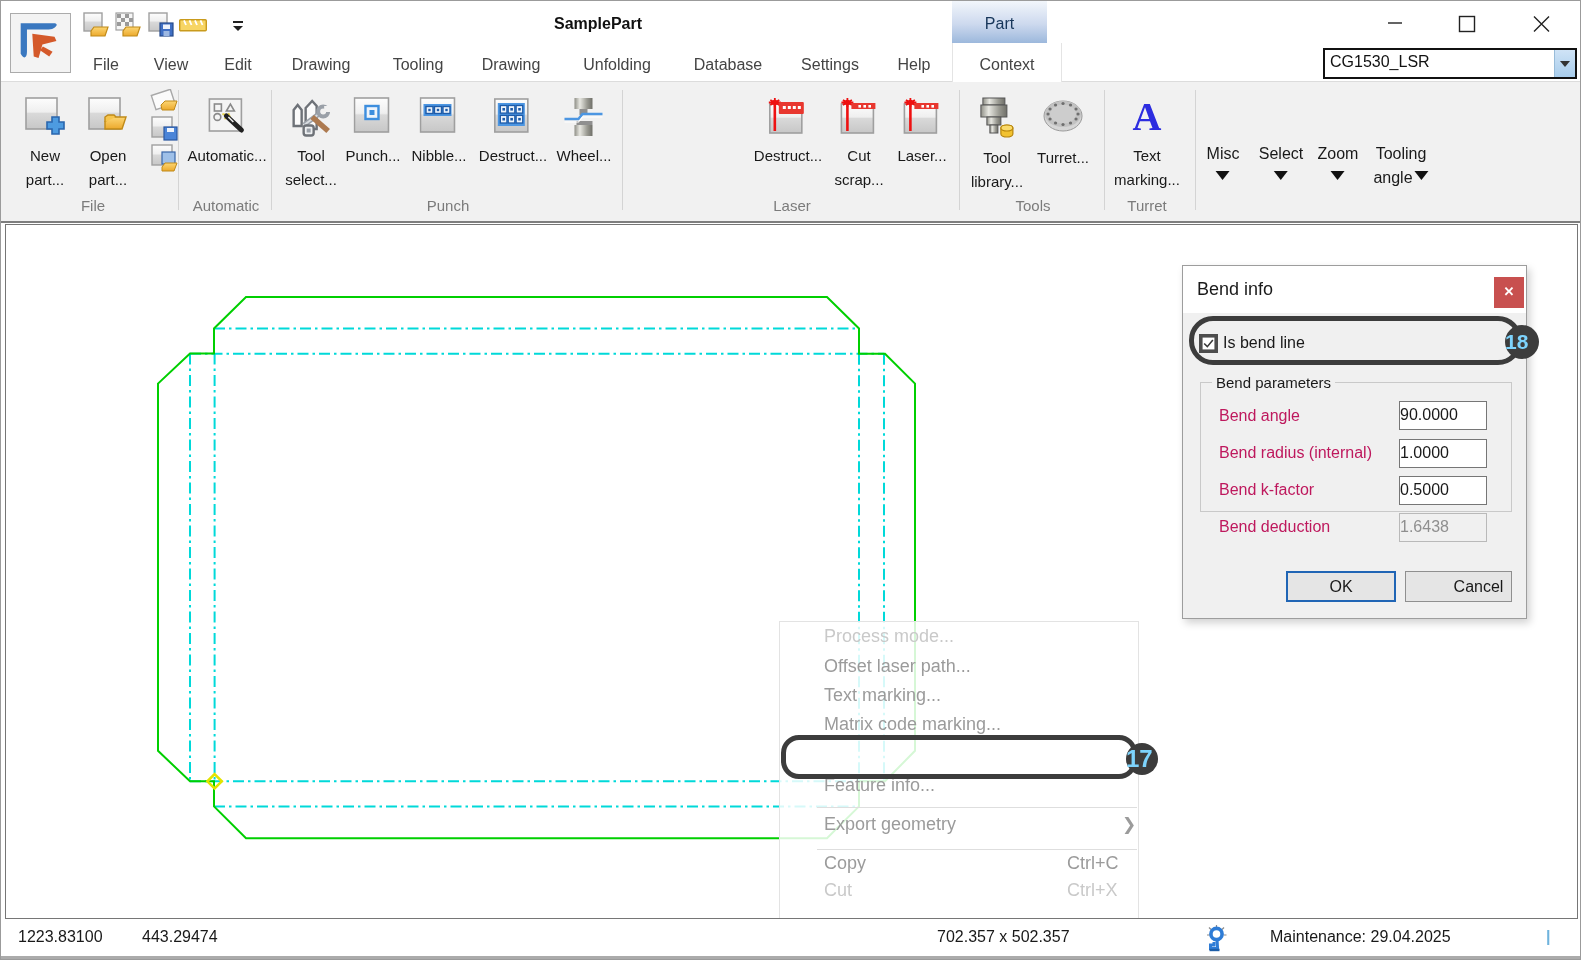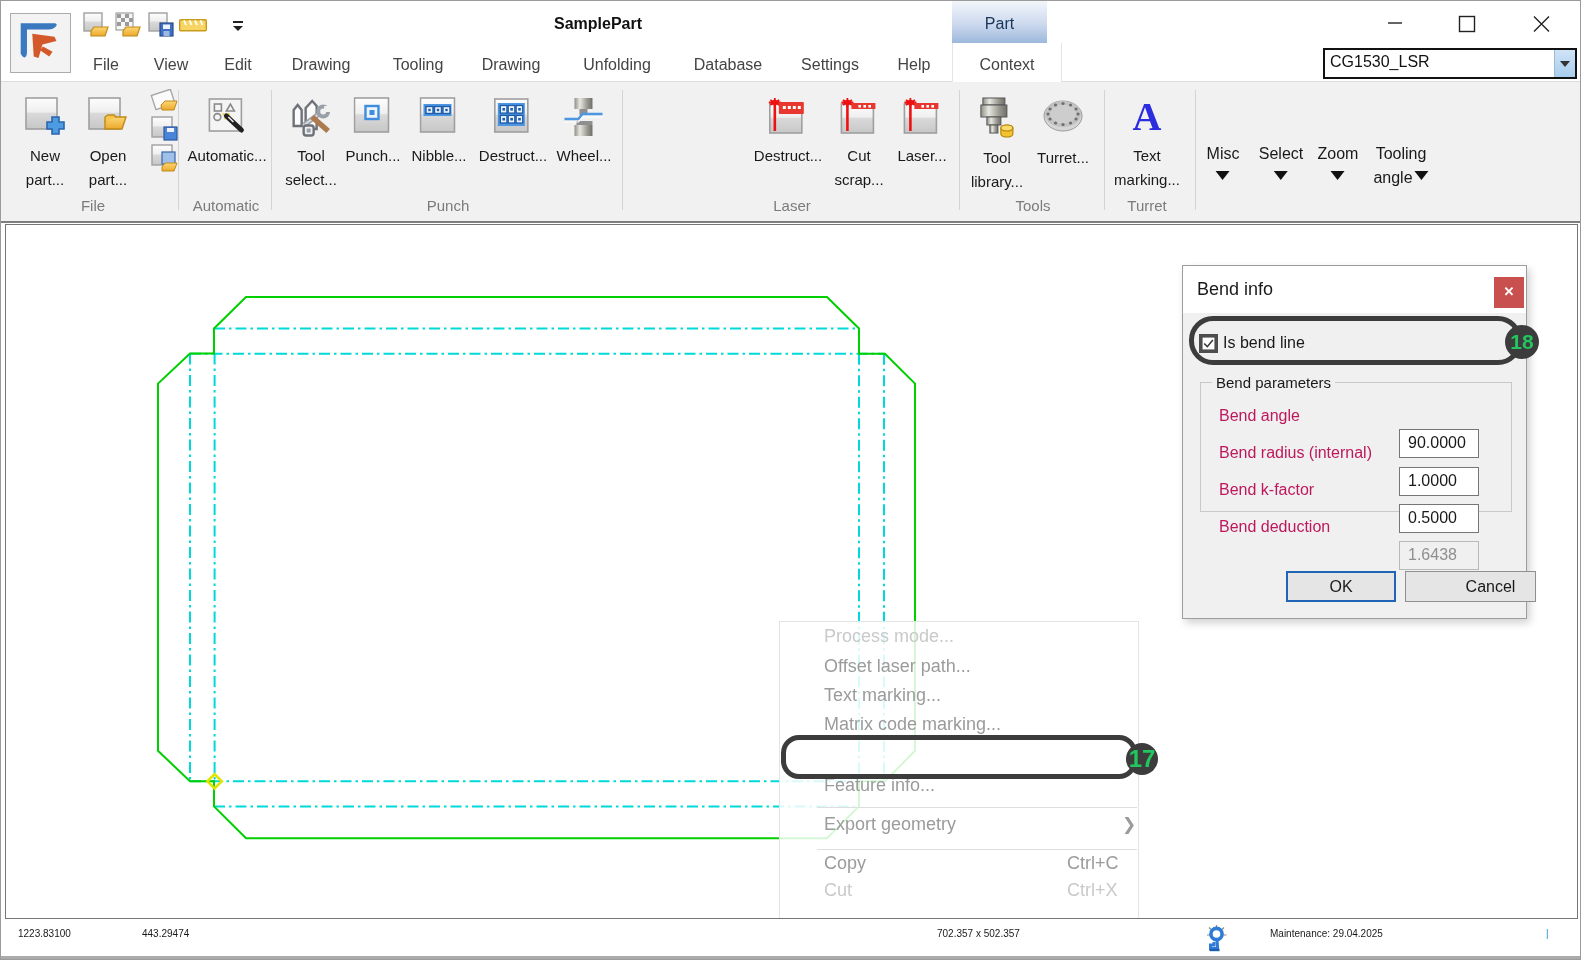--- a/index.html
+++ b/index.html
@@ -58,50 +58,50 @@
            font-size:18px; color:#9b9b9b; }
 .mi { position:absolute; left:44px; white-space:nowrap; }
 .mi.dis { color:#c9c9c9; }
 .msep { position:absolute; left:37px; right:1px; height:1px; background:#dedede; }
 #mihl { position:absolute; left:12px; top:125px; width:336px; height:28px; background:#a5cdf1;
         color:#141414; line-height:28px; }
 #mihl span { margin-left:32px; }
 
 
 .ring { position:absolute; border:5px solid #3c3c3c; border-radius:18px; background:transparent; }
-.callout { position:absolute; background:#3c3c3c; color:#22c55e; border-radius:50%;
-           text-align:center; font-weight:bold; }
+.callout { position:absolute; background:#3c3c3c; color:#7dd3fc; border-radius:50%;
+           font-weight:bold; }
 
 
 #dialog { position:absolute; left:1181px; top:264px; width:345px; height:354px;
           background:#f0f0f0; border:1px solid #9d9d9d; box-shadow:3px 4px 8px rgba(0,0,0,0.18); }
 #dlgtitle { position:absolute; left:0; top:0; width:100%; height:47px; background:#fff; }
 #dlgtitle .t { position:absolute; left:14px; top:13px; font-size:18px; color:#1a1a1a; }
 #dlgclose { position:absolute; right:2px; top:11px; width:30px; height:31px; background:#c8504f;
             color:#fff; text-align:center; line-height:30px; font-size:13px; font-weight:bold; }
 #cbrow { position:absolute; left:16px; top:68px; }
 #cbox { position:absolute; left:0; top:0; width:19px; height:19px; background:#fff;
         border:2px solid #4d4d4d; }
 #cbrow .lbl { position:absolute; left:24px; top:0px; font-size:16px; color:#191919; white-space:nowrap; }
 #groupbox { position:absolute; left:17px; top:116px; width:312px; height:130px;
             border:1px solid #c9c9c9; }
 #groupbox .glbl { position:absolute; left:11px; top:-9px; background:#f0f0f0; padding:0 4px;
                   font-size:15px; color:#191919; }
 .frow { position:absolute; left:36px; font-size:16px; color:#be185d; }
-.finp { position:absolute; left:216px; width:80px; height:29px; background:#fff;
-        border:1px solid #767676; font-size:16px; color:#191919; padding:4px 0 0 8px;margin-top:28px; }
+.finp { position:absolute; left:216px; width:88px; height:29px; background:#fff;
+        border:1px solid #767676; font-size:16px; color:#191919; padding:4px 0 0 0; }
 .finp.dis { background:#f0f0f0; border-color:#b9b9b9; color:#8f8f8f; }
 .dbtn { position:absolute; height:31px; font-size:16px; color:#191919; text-align:center;
         line-height:29px; background:#e5e5e5; border:1px solid #8f8f8f; }
 #okbtn { left:103px; top:305px; width:110px; border:2px solid #2065b5; line-height:27px; }
-#cancelbtn { left:222px; top:305px; width:131px;padding-left:40px; }
+#cancelbtn { left:222px; top:305px; width:107px;padding-left:40px; }
 
 
 #statusbar { position:absolute; left:0; top:918px; width:100%; height:37px; background:#fff;
-             font-size:10px; color:#191919; }
+             font-size:16px; color:#191919; }
 #statusbar .s { position:absolute; top:9px; }
 #bottomstrip { position:absolute; left:0; top:955px; width:100%; height:5px; background:#ababab; }
 </style>
 </head>
 <body>
 
 <div id="titlebar">
   <div id="appicon">
     <svg width="59" height="58" viewBox="0 0 60 60">
       <path d="M9.5 9.5 L45 9.5 C48.5 10.5 46.5 13.5 42 15.5 L38.5 16 L16 16 L16 39 C16 44.5 13.5 46.5 11 43.5 L9.5 41 Z" fill="#3a78c0"></path>

